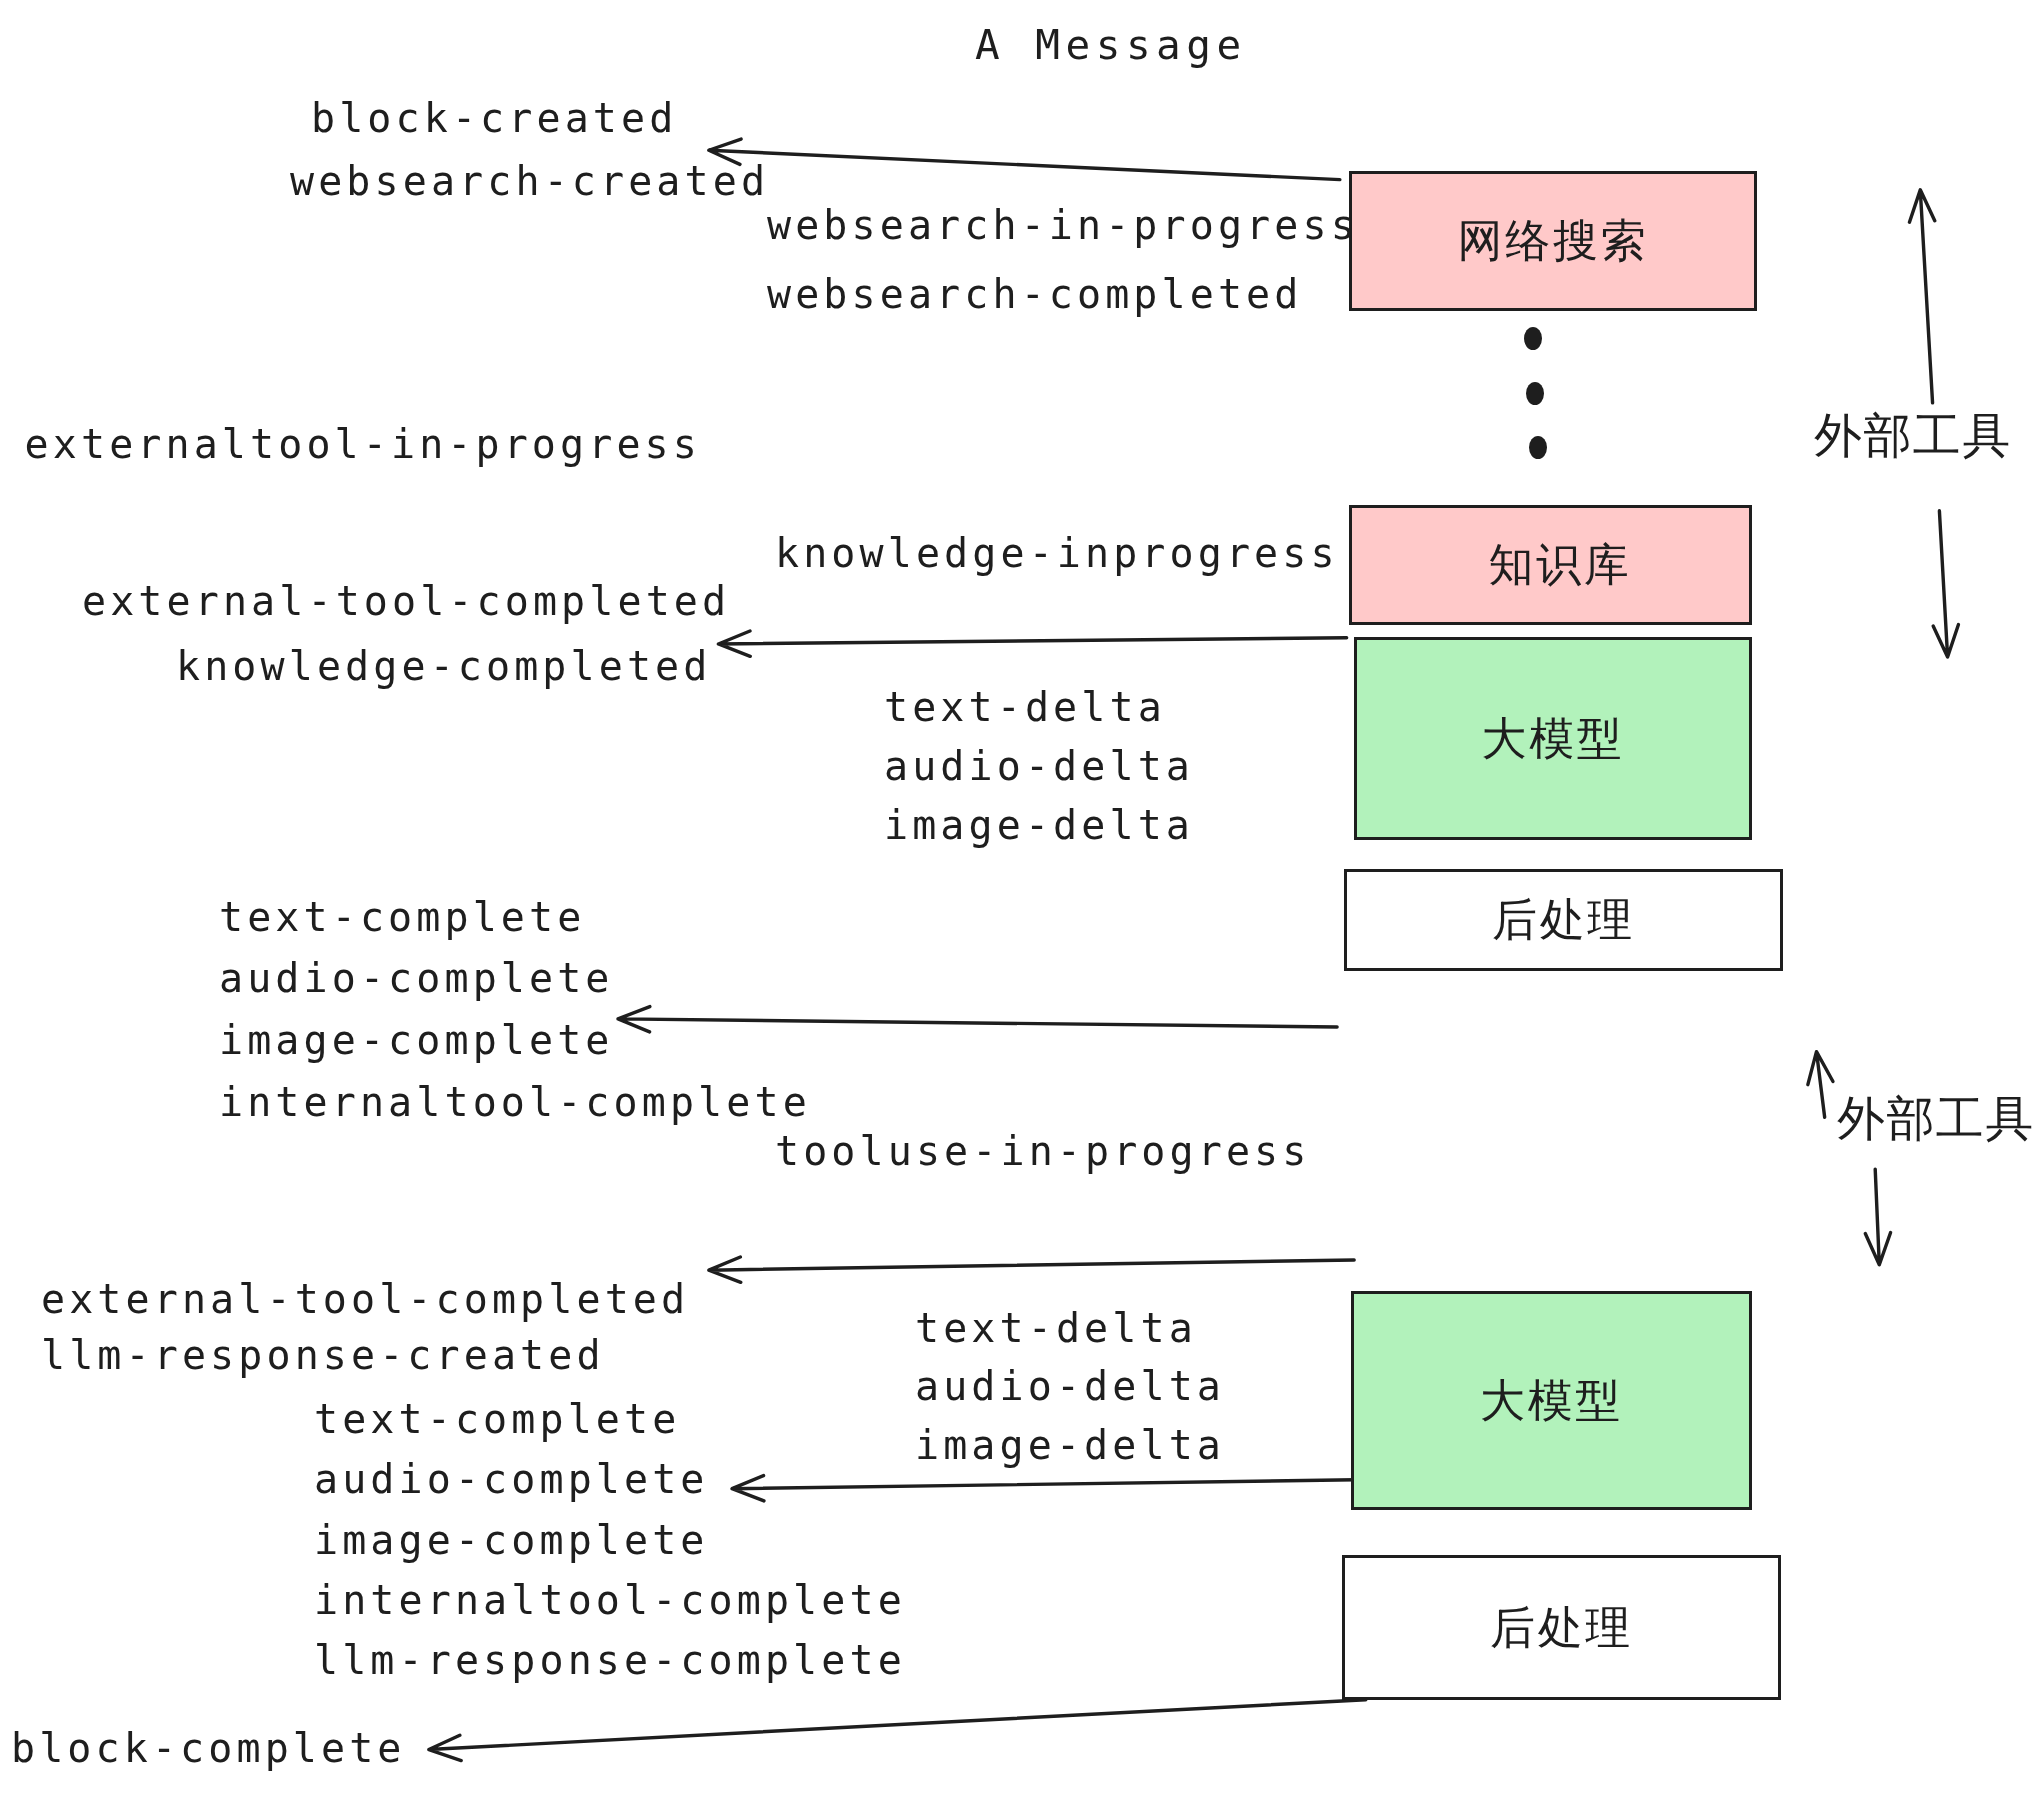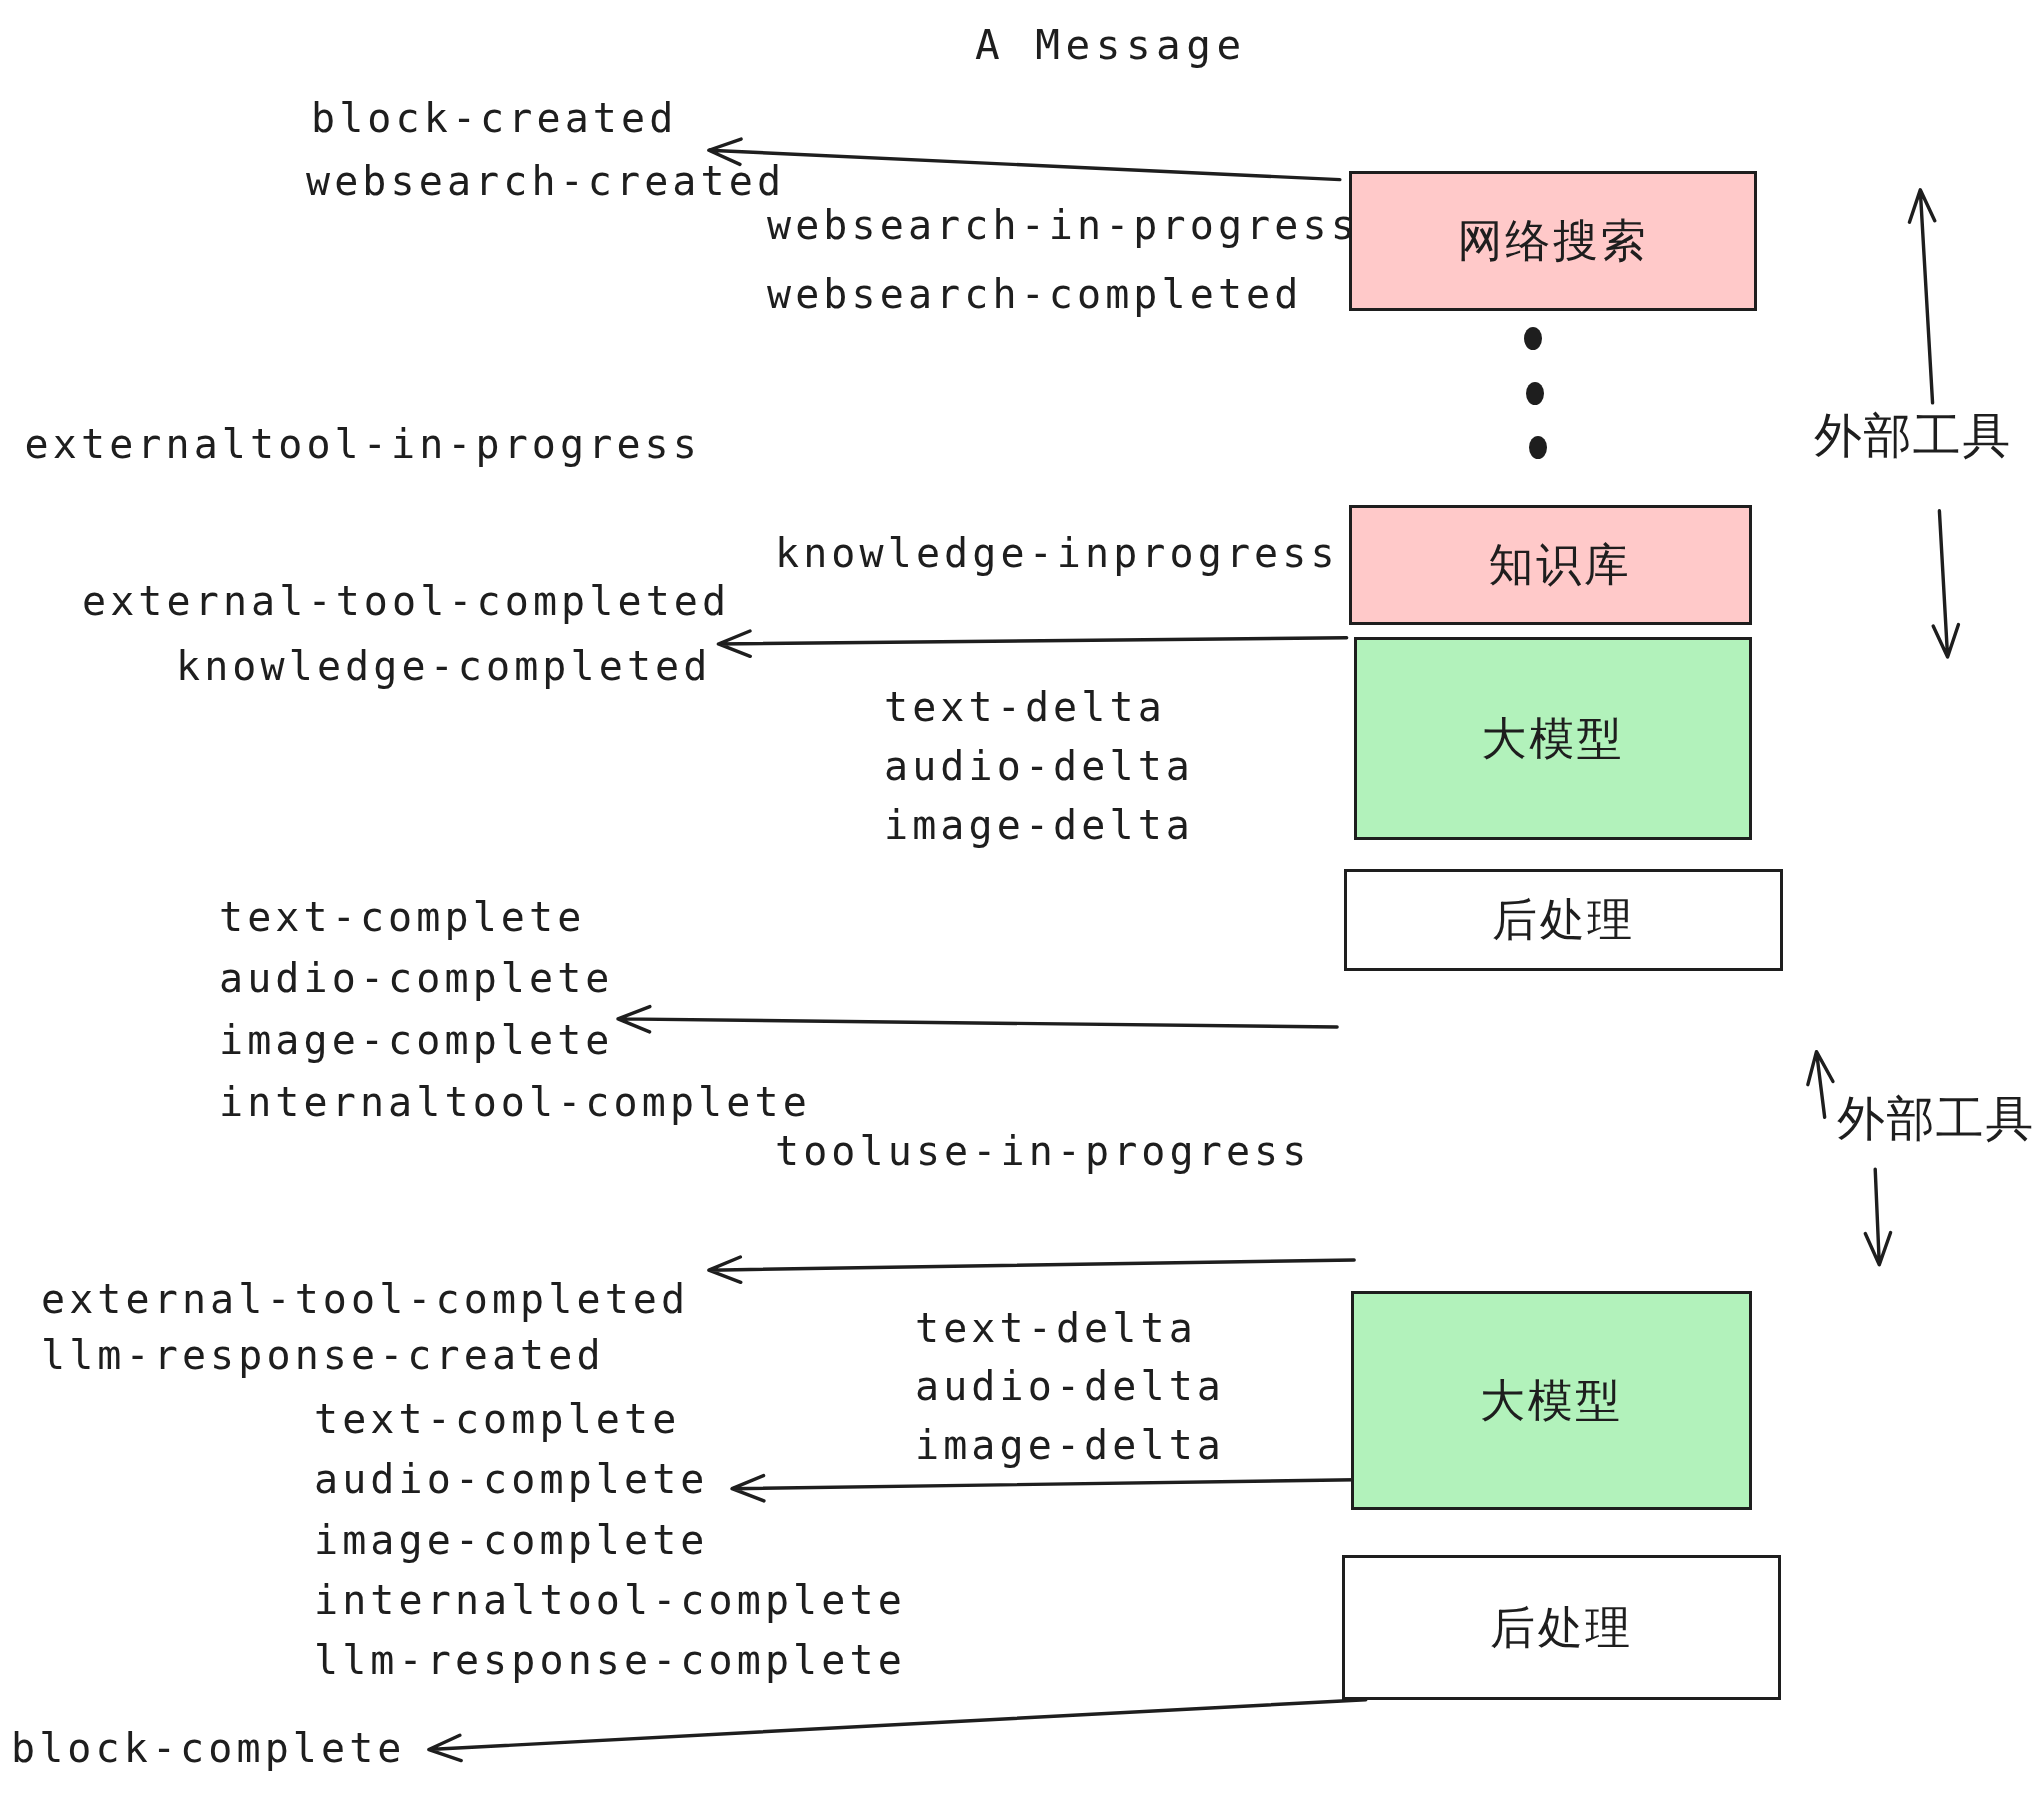--- a/index.html
+++ b/index.html
@@ -59,21 +59,21 @@
   <div class="box pink" id="box-knowledge">知识库</div>
   <div class="box green" id="box-llm1">大模型</div>
   <div class="box white" id="box-post1">后处理</div>
   <div class="box green" id="box-llm2">大模型</div>
   <div class="box white" id="box-post2">后处理</div>
 
   <div class="side-label" style="left:1814px;top:404px;">外部工具</div>
   <div class="side-label" style="left:1837px;top:1087px;">外部工具</div>
 
   <div class="evt" style="left:311px;top:118px;">block-created</div>
-  <div class="evt" style="left:306px;top:181px;">websearch-created</div>
+  <div class="evt" style="left:290px;top:181px;">websearch-created</div>
   <div class="evt" style="left:767px;top:225px;">websearch-in-progress</div>
   <div class="evt" style="left:767px;top:294px;">websearch-completed</div>
   <div class="evt" style="left:24.6px;top:444px;">externaltool-in-progress</div>
   <div class="evt" style="left:82px;top:601px;">external-tool-completed</div>
   <div class="evt" style="left:775px;top:553px;text-align:right;">knowledge-inprogress</div>
   <div class="evt" style="left:176px;top:666px;">knowledge-completed</div>
   <div class="evt" style="left:884px;top:707px;">text-delta</div>
   <div class="evt" style="left:884px;top:766px;">audio-delta</div>
   <div class="evt" style="left:884px;top:825px;">image-delta</div>
   <div class="evt" style="left:219px;top:917px;">text-complete</div>

